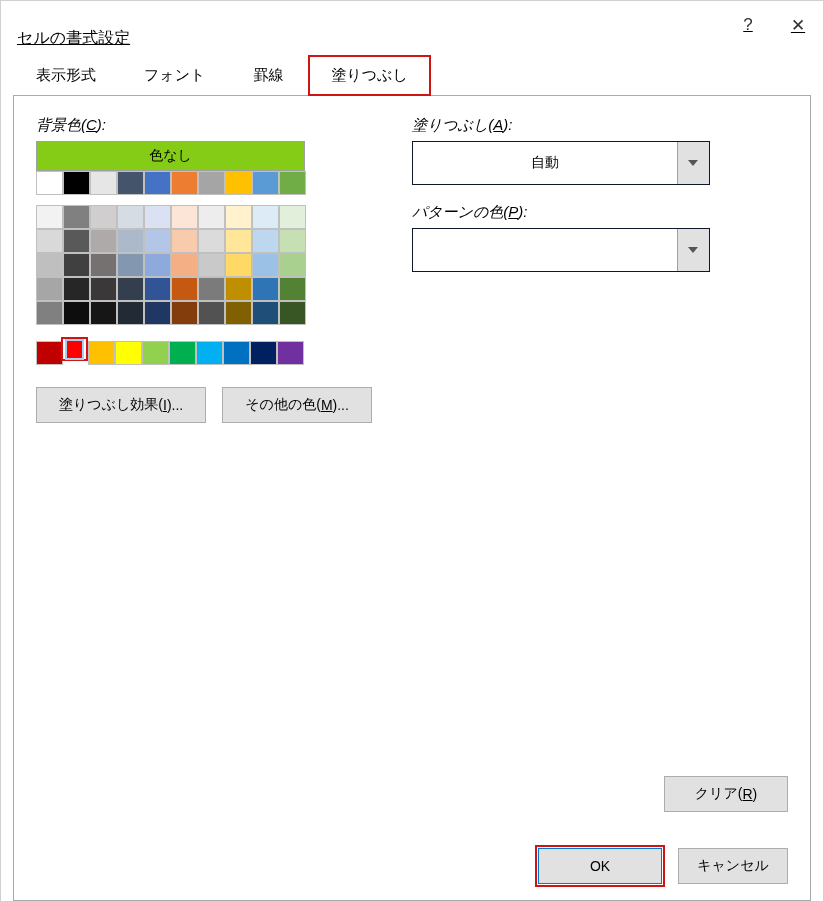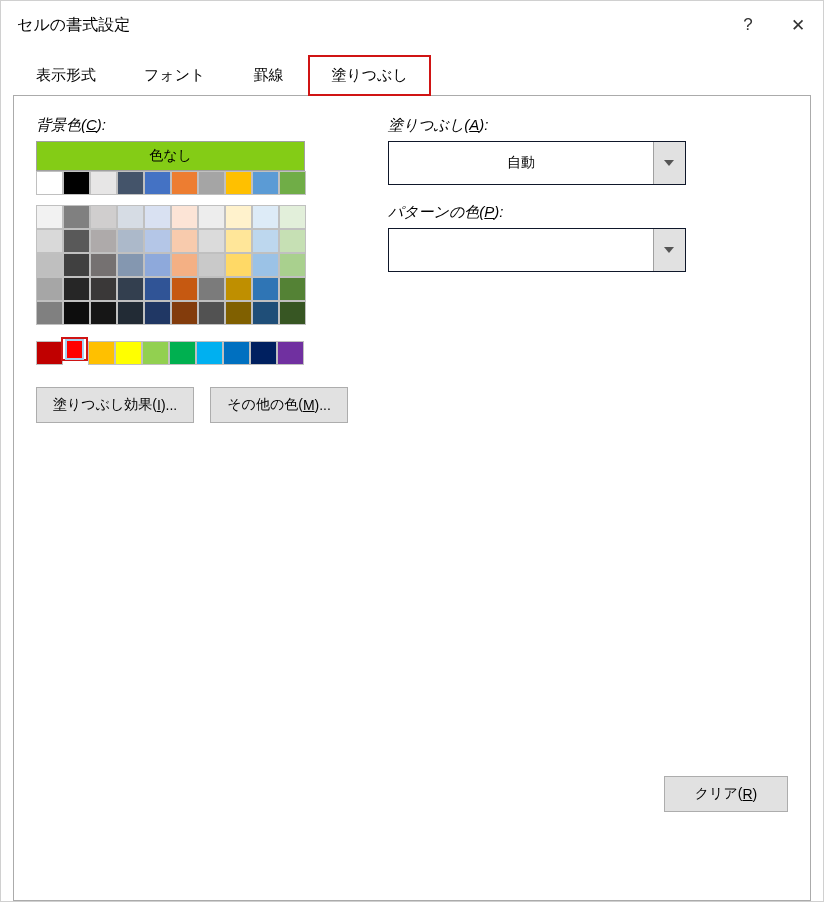--- a/index.html
+++ b/index.html
@@ -11,23 +11,24 @@
   }
   .window {
     width: 824px; height: 902px;
     border: 1px solid #d0d0d0;
     display: flex; flex-direction: column;
     position: relative;
     background: #ffffff;
   }
   .titlebar {
     height: 48px;
-    display: flex; align-items: center;
+    display: flex; align-items: flex-end;
     padding: 0 0 0 16px;
     font-size: 16px;
+    text-decoration: underline;
   }
   .titlebar .title { flex: 1; }
   .titlebar .btn {
     width: 50px; height: 48px;
     display: flex; align-items: center; justify-content: center;
     font-size: 17px; color: #333;
     cursor: pointer;
   }
   .titlebar .btn.help { font-family: sans-serif; }
   .tabs {
@@ -90,21 +91,21 @@
     margin: -4px 0 -4px -2px;
     background: #fff;
   }
   .swatch.selected-outer .inner-sel {
     width: 22px; height: 21px;
     border: 2px solid #a6d0f0;
     background: #ff0000;
   }
   .btn-secondary {
     height: 36px;
-    padding: 0 16px;
+    padding: 0 22px;
     font-size: 14px;
     display: inline-flex; align-items: center; justify-content: center;
     background: #e1e1e1;
     border: 1px solid #adadad;
     cursor: pointer;
   }
   .btn-row { display: flex; gap: 16px; margin-top: 22px; }
   .combo {
     display: flex;
     border: 1px solid #0f172a;
@@ -333,15 +334,19 @@
 
 
     <div class="clear-row">
       <div class="btn-secondary" style="width:124px;">
         <span>クリア(</span>
           <span class="akey">R</span>
           <span>)</span>
       </div>
     </div>
 
+    <div class="footer-btns">
+      <div class="btn-ok">OK</div>
+      <div class="btn-cancel">キャンセル</div>
+    </div>
 
   </div>
 </div>
 
 </body></html>

